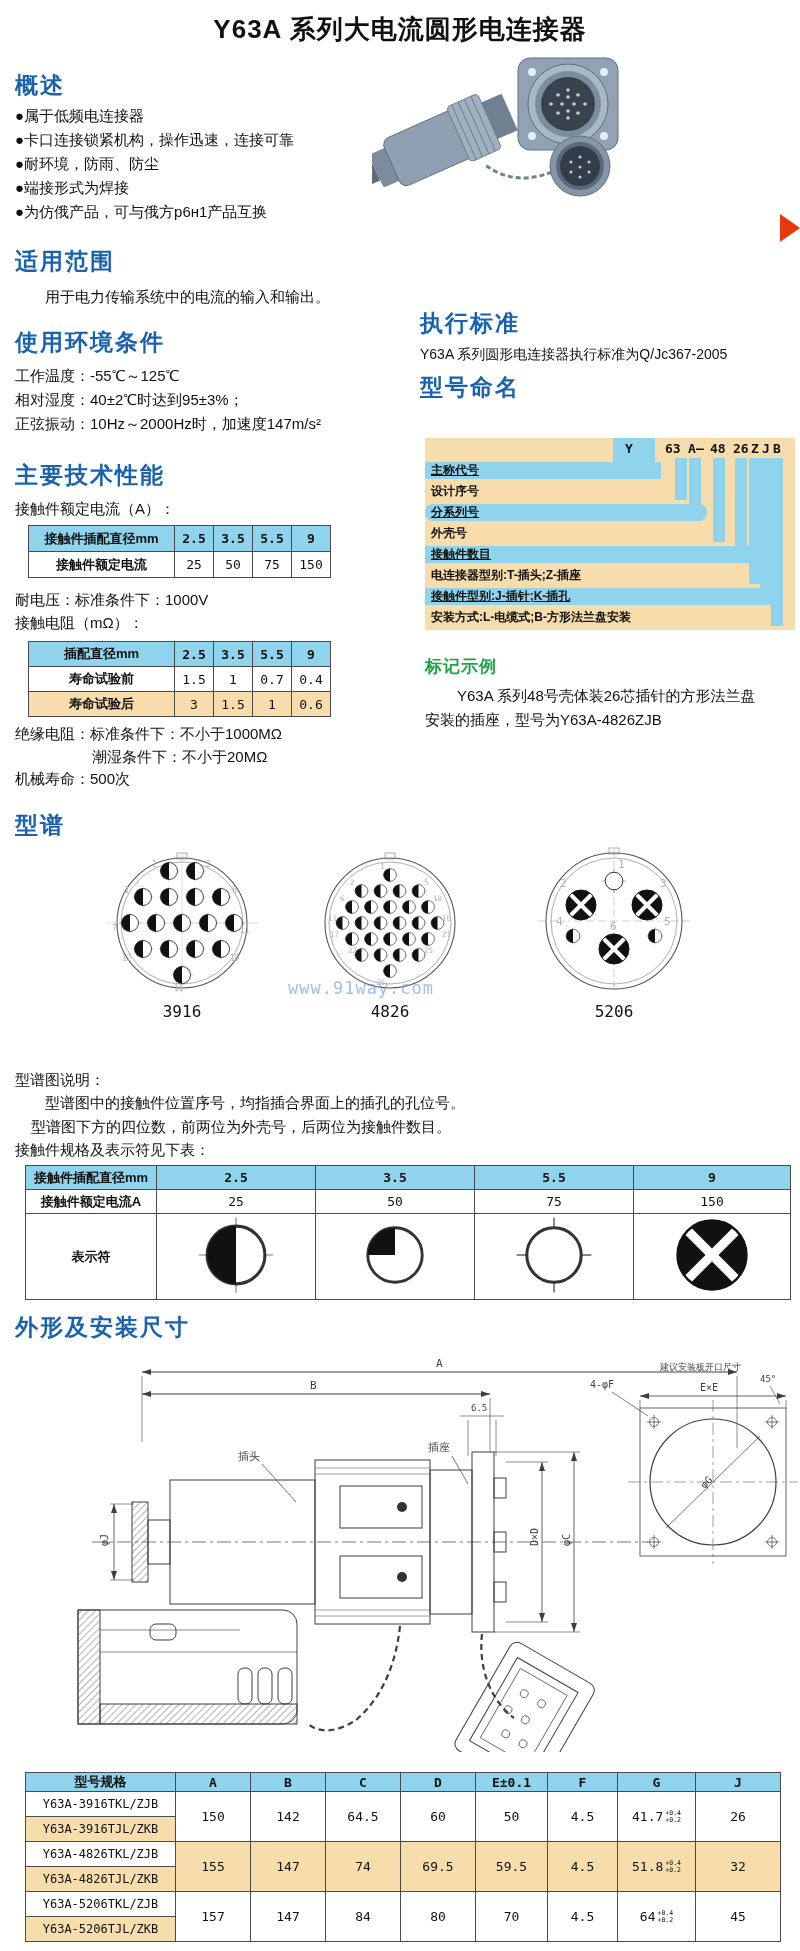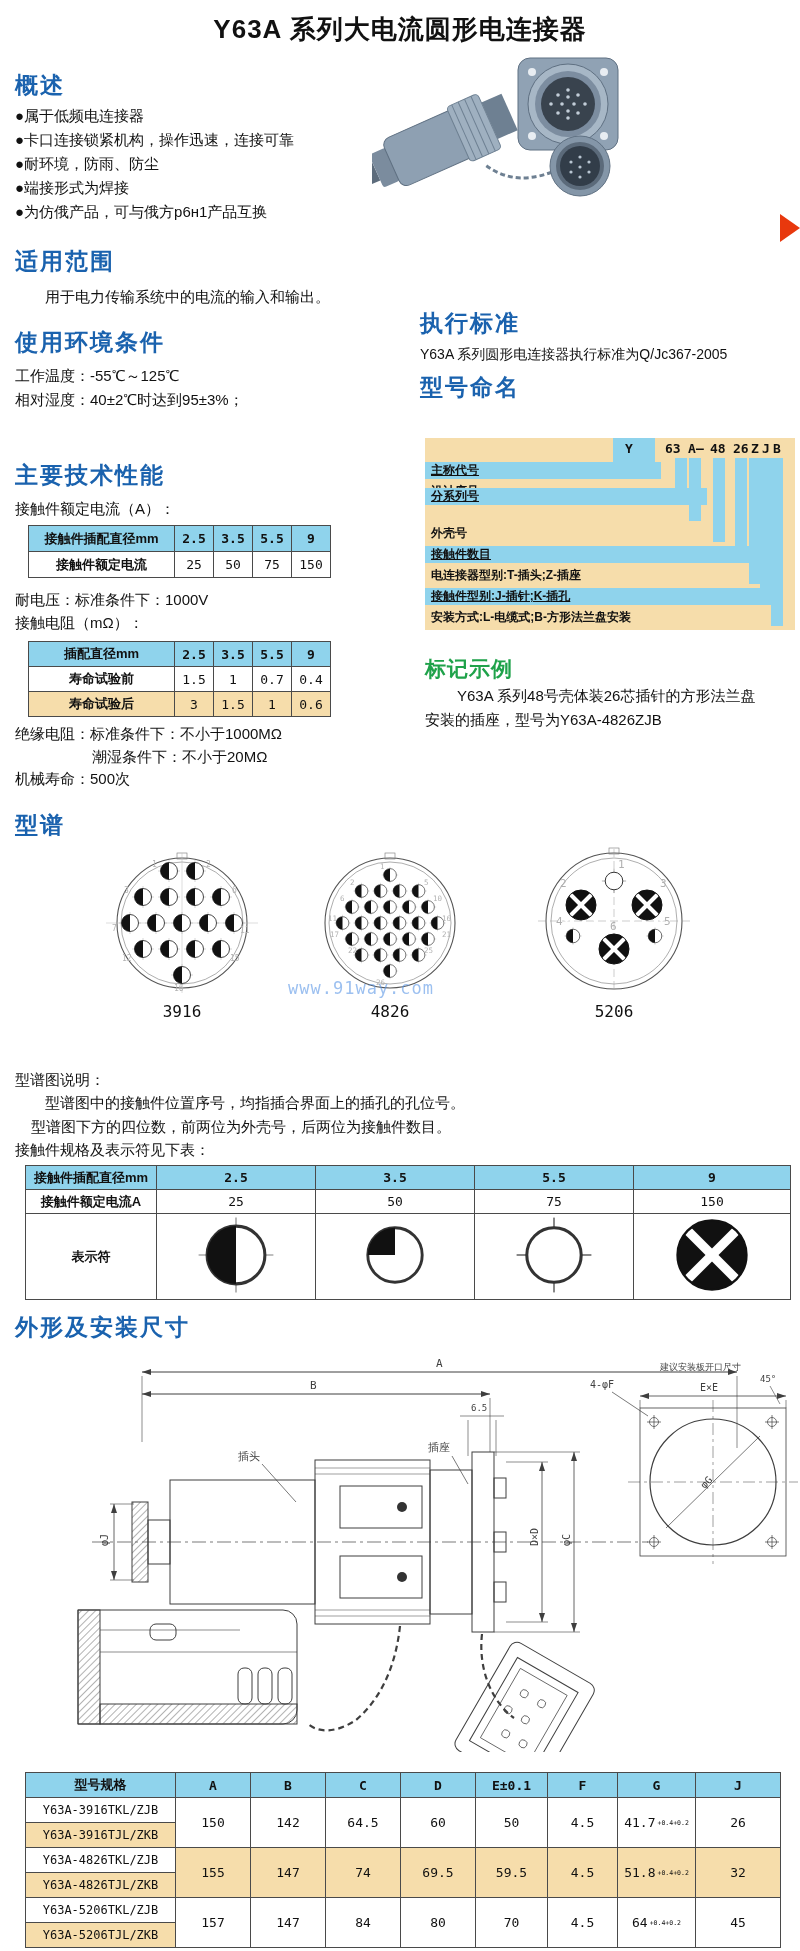--- a/index.html
+++ b/index.html
@@ -2,38 +2,38 @@
 <html><head>
 <meta charset="utf-8">
 <style>
   html,body{margin:0;padding:0;background:#fff;}
   .page{position:relative;width:800px;height:1951px;background:#fff;overflow:hidden;
         font-family:"Liberation Sans",sans-serif;color:#111;}
   .abs{position:absolute;}
   .title{width:800px;text-align:center;font-size:26px;font-weight:bold;letter-spacing:1px;}
   .sec{font-size:23px;font-weight:bold;color:#1a62ae;letter-spacing:2px;}
   .b15{font-size:15px;line-height:23px;white-space:nowrap;}
-  .green{font-size:21px;font-weight:bold;color:#1fa24a;letter-spacing:1px;}
+  .green{font-size:17px;font-weight:bold;color:#1fa24a;letter-spacing:1px;}
   .cjk{font-family:"Liberation Sans",sans-serif;}
   table.tbl{border-collapse:collapse;table-layout:fixed;position:absolute;background:#fff;}
   table.tbl td{border:1px solid #4a4a4a;text-align:center;vertical-align:middle;
                font-size:13px;padding:0;overflow:hidden;}
   .hdr{background:#8fd3ec;font-weight:bold;}
   .tan{background:#f6ddab;}
   .lblc{font-weight:bold;font-size:12.5px;}
   .num{font-family:"DejaVu Sans Mono",monospace;font-size:13px;}
   
   .ndg{position:absolute;left:425px;top:438px;width:370px;height:192px;background:#f6ddab;}
   .nrow{position:absolute;left:0;height:17px;line-height:17px;font-size:12px;font-weight:bold;
         padding-left:6px;white-space:nowrap;z-index:2;}
   .nbar{background:#8fd3ec;text-decoration:underline;}
   .nstrip{position:absolute;width:12px;background:#8fd3ec;z-index:1;}
   .ncode{position:absolute;top:3px;font-size:13px;font-weight:bold;z-index:3;
          font-family:"DejaVu Sans Mono",monospace;}
-  .tolbox{display:inline-flex;flex-direction:row;font-size:6.5px;line-height:7px;
+  .tolbox{display:inline-flex;flex-direction:column;font-size:6.5px;line-height:7px;
           vertical-align:middle;margin-left:2px;text-align:left;}
   .speclabel{position:absolute;width:120px;text-align:center;font-size:16px;
              font-family:"DejaVu Sans Mono",monospace;}
   .wm{position:absolute;font-size:17px;letter-spacing:1px;color:rgba(90,150,230,.6);
       font-family:"DejaVu Sans Mono",monospace;margin-top:28px;}
   .redtri{position:absolute;left:780px;top:214px;width:0;height:0;
           border-top:14px solid transparent;border-bottom:14px solid transparent;
           border-left:20px solid #e8380d;}
 </style>
 </head>
@@ -110,20 +110,21 @@
   <div class="abs b15" style="left:15px;top:152px;">●耐环境，防雨、防尘</div>
   <div class="abs b15" style="left:15px;top:176px;">●端接形式为焊接</div>
   <div class="abs b15" style="left:15px;top:200px;">●为仿俄产品，可与俄方р6н1产品互换</div>
 
   <div class="abs sec" style="left:15px;top:246px;">适用范围</div>
   <div class="abs b15" style="left:45px;top:285px;">用于电力传输系统中的电流的输入和输出。</div>
 
   <div class="abs sec" style="left:15px;top:327px;">使用环境条件</div>
   <div class="abs b15" style="left:15px;top:364px;">工作温度：-55℃～125℃</div>
   <div class="abs b15" style="left:15px;top:388px;">相对湿度：40±2℃时达到95±3%；</div>
+  <div class="abs b15" style="left:15px;top:412px;">正弦振动：10Hz～2000Hz时，加速度147m/s²</div>
 
   <div class="abs sec" style="left:420px;top:308px;">执行标准</div>
   <div class="abs" style="left:420px;top:346px;font-size:14px;white-space:nowrap;">Y63A 系列圆形电连接器执行标准为Q/Jc367-2005</div>
 
   <div class="abs sec" style="left:15px;top:460px;">主要技术性能</div>
   <div class="abs b15" style="left:15px;top:497px;">接触件额定电流（A）：</div>
 
   <table class="tbl" style="left:28px;top:525px;width:302px;">
     <colgroup>
         <col style="width:146px">
@@ -204,21 +205,21 @@
     <span class="ncode" style="left:240px;">63</span>
     <span class="ncode" style="left:263px;">A</span>
     <span class="ncode" style="left:271px;">—</span>
     <span class="ncode" style="left:285px;">48</span>
     <span class="ncode" style="left:308px;">26</span>
     <span class="ncode" style="left:326px;">Z</span>
     <span class="ncode" style="left:337px;">J</span>
     <span class="ncode" style="left:348px;">B</span>
     <div class="nrow nbar" style="top:24px;width:230px;">主称代号</div>
     <div class="nrow" style="top:45px;">设计序号</div>
-    <div class="nrow nbar" style="top:50px;width:276px;">分系列号</div>
+    <div class="nrow nbar" style="top:66px;width:276px;border-radius:8px;">分系列号</div>
     <div class="nrow" style="top:87px;">外壳号</div>
     <div class="nrow nbar" style="top:108px;width:322px;">接触件数目</div>
     <div class="nrow" style="top:129px;">电连接器型别:T-插头;Z-插座</div>
     <div class="nrow nbar" style="top:150px;width:347px;">接触件型别:J-插针;K-插孔</div>
     <div class="nrow" style="top:171px;">安装方式:L-电缆式;B-方形法兰盘安装</div>
   </div>
 
   <div class="abs green" style="left:425px;top:655px;">标记示例</div>
   <div class="abs b15" style="left:457px;top:684px;">Y63A 系列48号壳体装26芯插针的方形法兰盘</div>
   <div class="abs b15" style="left:425px;top:708px;">安装的插座，型号为Y63A-4826ZJB</div>
@@ -553,21 +554,21 @@
         <col style="width:75px">
         <col style="width:75px">
         <col style="width:75px">
       <col style="width:75px">
         <col style="width:72px">
         <col style="width:70px">
         <col style="width:78px">
         <col style="width:85px">
     </colgroup>
     <tbody>
-        <tr class="hdr" style="height:25px">
+        <tr class="hdr" style="height:19px">
       <td class="cjk">型号规格</td>
       <td class="num">A</td>
       <td class="num">B</td>
       <td class="num">C</td>
       <td class="num">D</td>
       <td class="num">E±0.1</td>
       <td class="num">F</td>
       <td class="num">G</td>
       <td class="num">J</td>
     </tr>

